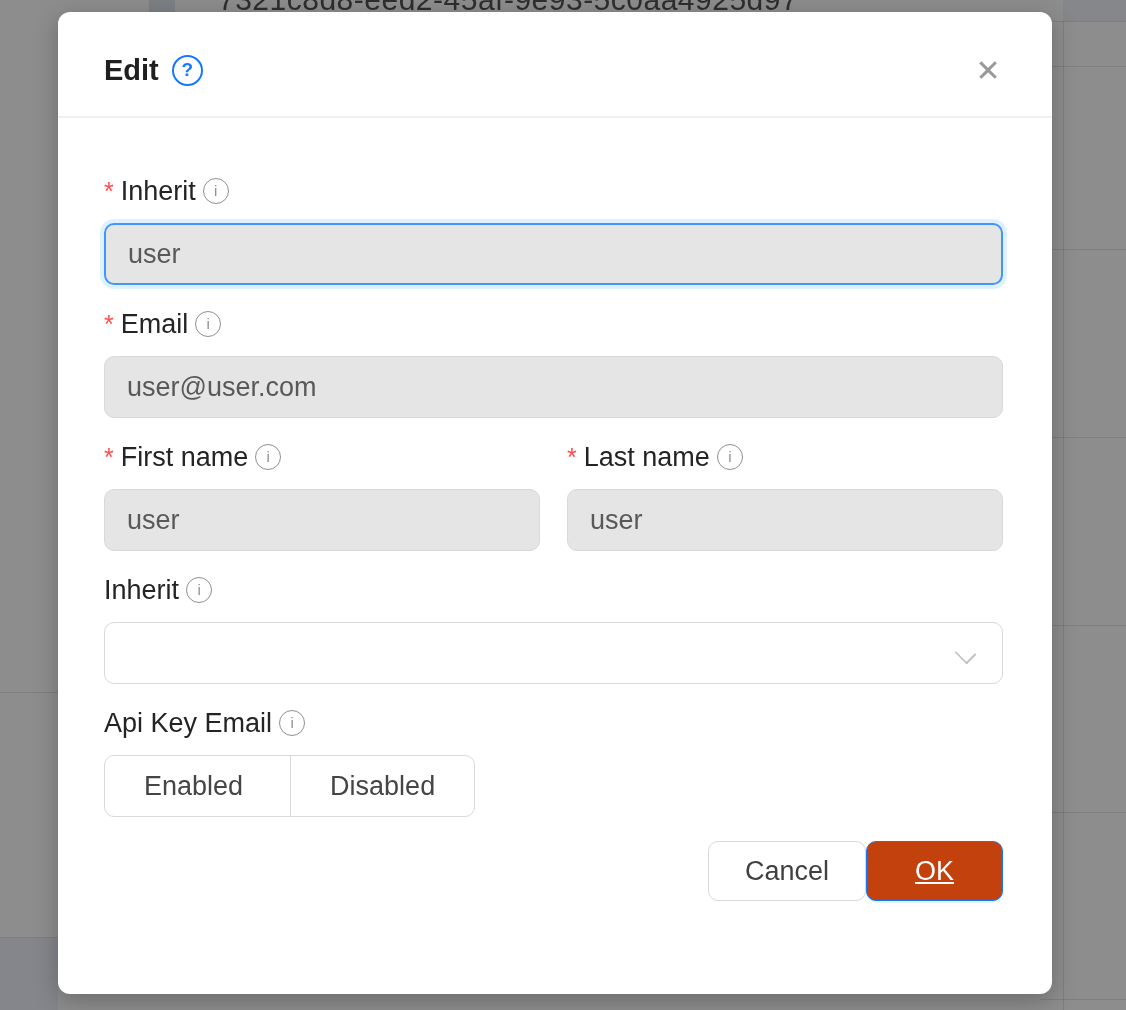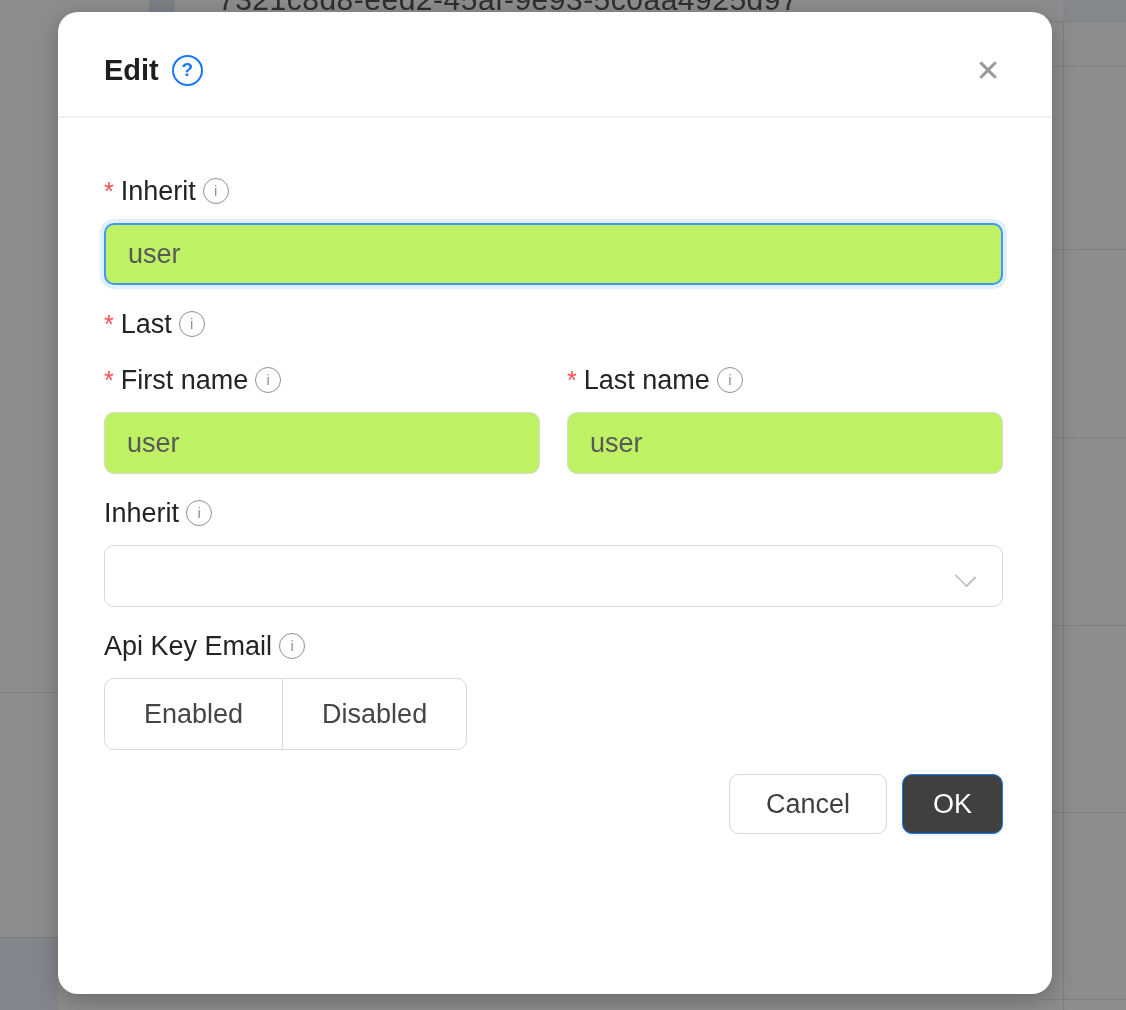--- a/index.html
+++ b/index.html
@@ -19,21 +19,21 @@
   .bg-vline { position: absolute; left: 1063px; top: 0; width: 1px; height: 1010px; background: rgba(0,0,0,0.10); }
   .bg-hline { position: absolute; height: 1px; background: rgba(0,0,0,0.10); }
   .bg-hline.r { left: 1040px; width: 86px; }
   .bg-hline.l { left: 0; width: 58px; }
   .bg-darkband-top { position: absolute; left: 1063px; top: 0; width: 63px; height: 21px; background: #85878b; }
   .bg-darkband-bottom { position: absolute; left: 0; top: 938px; width: 58px; height: 72px; background: #84868b; }
 
   
   .modal {
     position: absolute; left: 58px; top: 12px; width: 994px; height: 982px;
-    background: #ffffff; border-radius: 20px;
+    background: #ffffff; border-radius: 12px;
     box-shadow: 0 6px 24px rgba(0,0,0,0.25);
   }
   .modal-header {
     display: flex; align-items: center;
     padding: 38px 44px 26px 46px;
     border-bottom: 2px solid #f0f0f0;
   }
   .modal-title { font-size: 29px; font-weight: 700; color: #1f1f1f; }
   .help-icon {
     width: 31px; height: 31px; margin-left: 13px;
@@ -58,21 +58,21 @@
   .req { color: #ff4d4f; font-size: 25px; margin-right: 7px; line-height: 34px; }
   .info-icon {
     width: 26px; height: 26px; margin-left: 7px; flex: 0 0 auto;
     border: 1.8px solid #909090; border-radius: 50%;
     color: #909090; font-size: 15px; font-style: normal;
     display: flex; align-items: center; justify-content: center;
     cursor: pointer;
   }
   .text-input {
     width: 100%; height: 62px; border: 1.5px solid #d9d9d9; border-radius: 10px;
-    padding: 0 22px; font-size: 27px; color: #595959; background: #bef264; outline: none;
+    padding: 0 22px; font-size: 27px; color: #595959; background: #e5e5e5; outline: none;
     font-family: "Liberation Sans", "DejaVu Sans", sans-serif;
   }
   .text-input.focused {
     border: 2px solid #4096ff;
     box-shadow: 0 0 0 4px rgba(5,145,255,0.13);
   }
   .two-col { display: flex; gap: 27px; }
   .two-col .col { width: 436px; }
 
   .select-box {
@@ -80,51 +80,51 @@
     border: 1.5px solid #d9d9d9; border-radius: 10px; background: #fff; cursor: pointer;
   }
   .chevron {
     position: absolute; right: 28px; top: 22px;
     width: 17px; height: 17px;
     border-right: 2px solid #bfbfbf; border-bottom: 2px solid #bfbfbf;
     transform: rotate(45deg) scaleY(0.8);
   }
 
   .radio-group {
-    display: inline-flex; height: 72px;
+    display: inline-flex; height: 62px;
     border: 1.5px solid #d9d9d9; border-radius: 10px;
-    overflow: hidden; background: #fff;
+    overflow: hidden; background: #fff; gap: 8px;
   }
   .radio-option {
     display: flex; align-items: center; justify-content: center;
     padding: 0 39px; font-size: 27px; color: #454545; cursor: pointer;
     border-left: 1.5px solid #d9d9d9;
   }
   .radio-option:first-child { border-left: none; }
   .radio-option.selected {
     background: #1677ff; color: #ffffff; border-left-color: #1677ff;
   }
   .radio-option.selected + .radio-option { border-left-color: #d9d9d9; }
 
   .modal-footer {
     display: flex; justify-content: flex-end; align-items: center;
-    gap: 15px; margin-top: 24px; padding: 0 49px 0 46px;
+    margin-top: 24px; padding: 0 49px 0 46px;
   }
   .btn {
     height: 60px; border-radius: 10px; font-size: 27px; cursor: pointer;
     font-family: "Liberation Sans", "DejaVu Sans", sans-serif;
     display: flex; align-items: center; justify-content: center;
   }
   .btn-cancel {
     background: #ffffff; border: 1.5px solid #d9d9d9; color: #3f3f3f;
     padding: 0 36px;
   }
   .btn-ok {
-    background: #404040; border: 1.5px solid #1677ff; color: #ffffff;
-    padding: 0 30px; box-shadow: 0 2px 0 rgba(5,145,255,0.1);
+    background: #c2410c; border: 1.5px solid #1677ff; color: #ffffff;
+    padding: 0 48px; box-shadow: 0 2px 0 rgba(5,145,255,0.1); text-decoration: underline;
   }
 </style>
 </head>
 <body>
 
 <div class="backdrop">
   <div class="bg-uuid">7321c8d8-eed2-45af-9e93-5c0aa4925d97</div>
   <div class="bg-thumb"></div>
   <div class="bg-vline"></div>
   <div class="bg-darkband-top"></div>
@@ -155,23 +155,24 @@
         <span class="req">*</span>
         <span>Inherit</span>
         <i class="info-icon">i</i>
       </div>
       <input class="text-input focused" type="text" value="user" style="">
     </div>
 
     <div class="form-item">
       <div class="form-label">
         <span class="req">*</span>
-        <span>Last</span>
-        <i class="info-icon">i</i>
-      </div>
+        <span>Email</span>
+        <i class="info-icon">i</i>
+      </div>
+      <input class="text-input" type="text" value="user@user.com" style="">
     </div>
 
     <div class="form-item two-col">
       <div class="col">
         <div class="form-label">
           <span class="req">*</span>
           <span>First name</span>
           <i class="info-icon">i</i>
         </div>
         <input class="text-input" type="text" value="user" style="">

